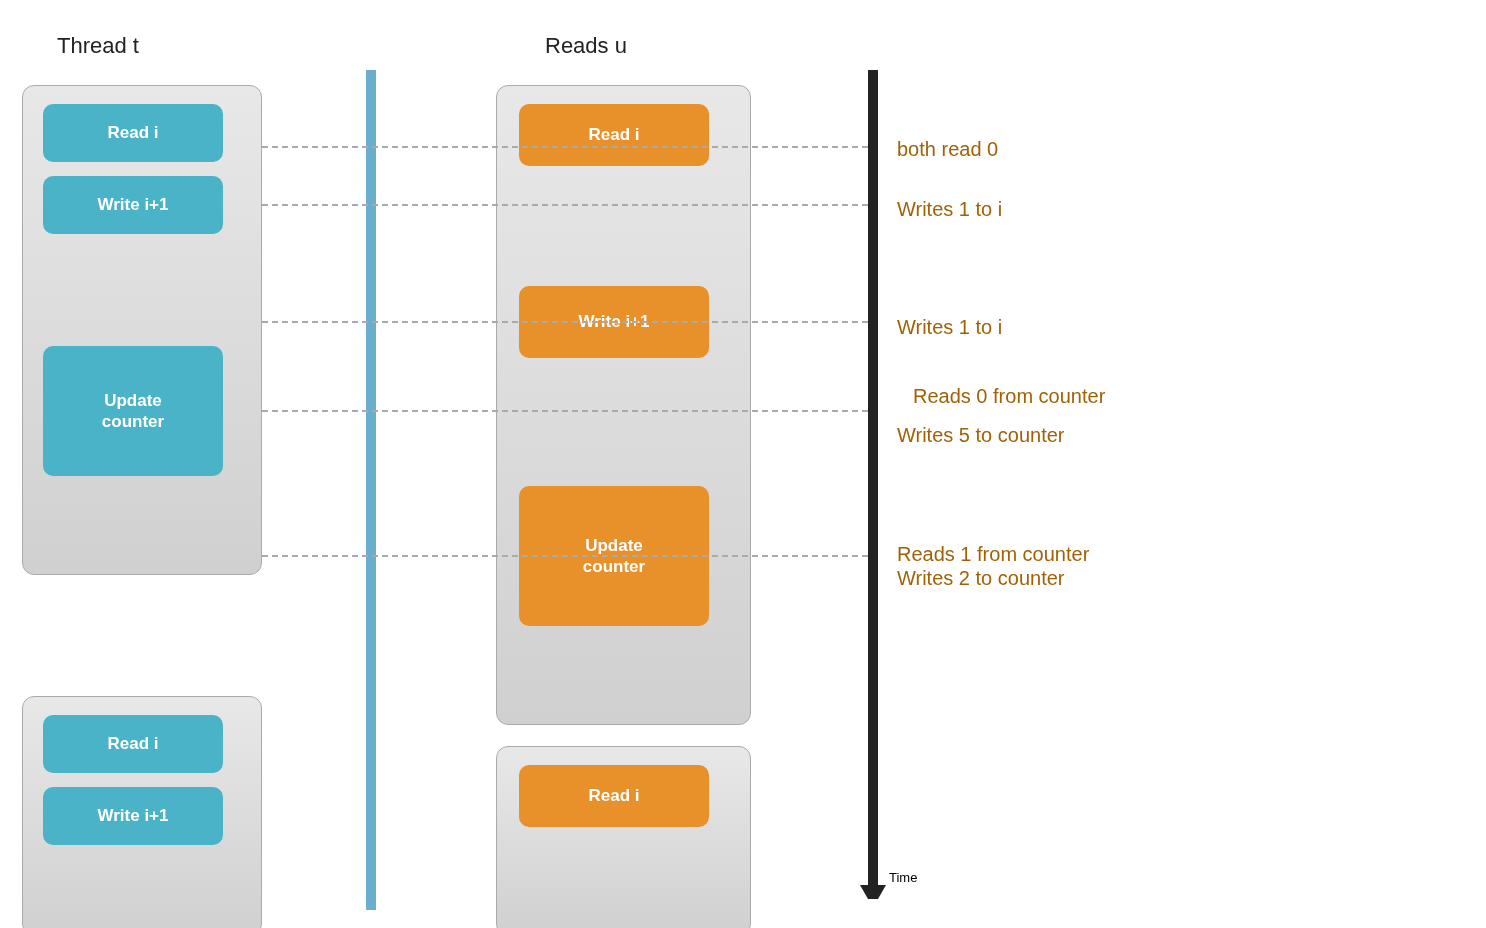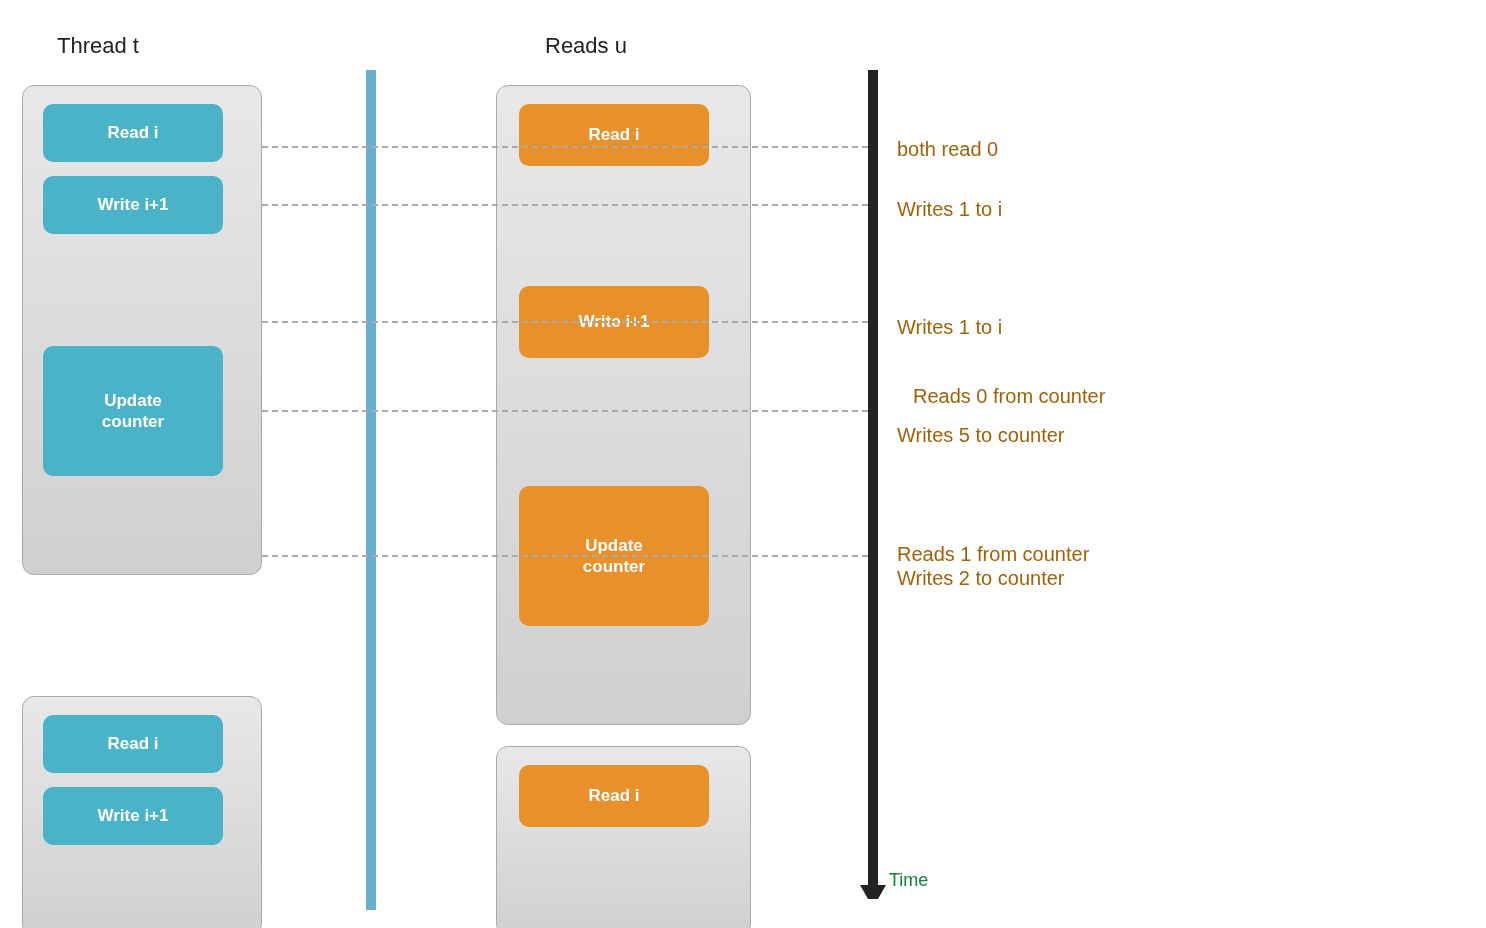--- a/index.html
+++ b/index.html
@@ -82,22 +82,22 @@
       width: 0;
       height: 0;
       border-left: 8px solid transparent;
       border-right: 8px solid transparent;
       border-top: 14px solid #222;
     }
 
     
     .time-label {
       position: absolute;
-      font-size: 18px;
-      color: #15803d;
+      font-size: 13px;
+      color: #000000;
     }
 
     
     .dashed-line {
       position: absolute;
       height: 2px;
       border-top: 2.5px dashed #aaa;
     }
 
     

